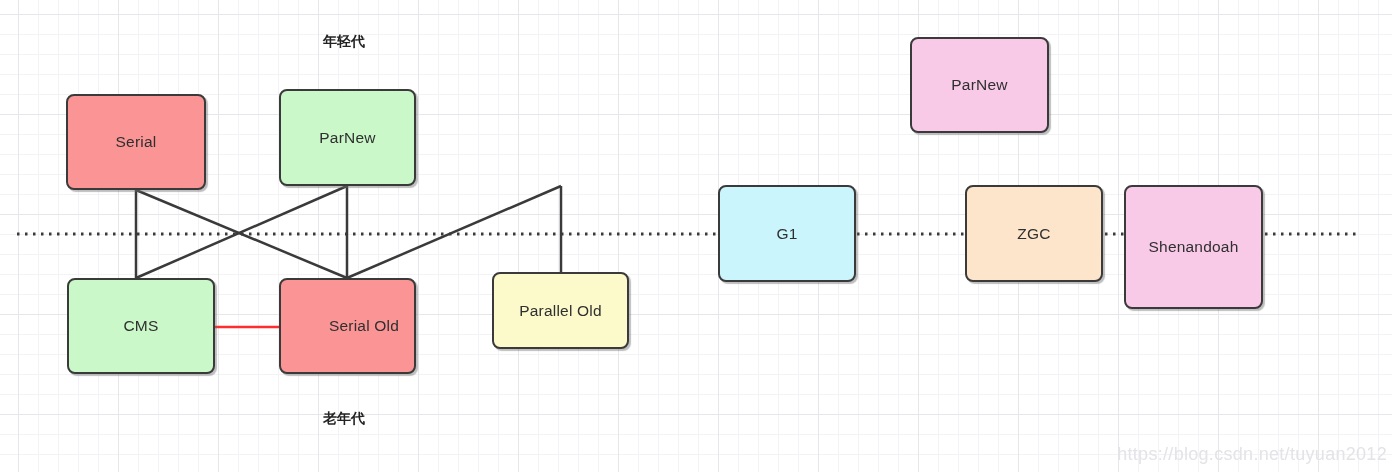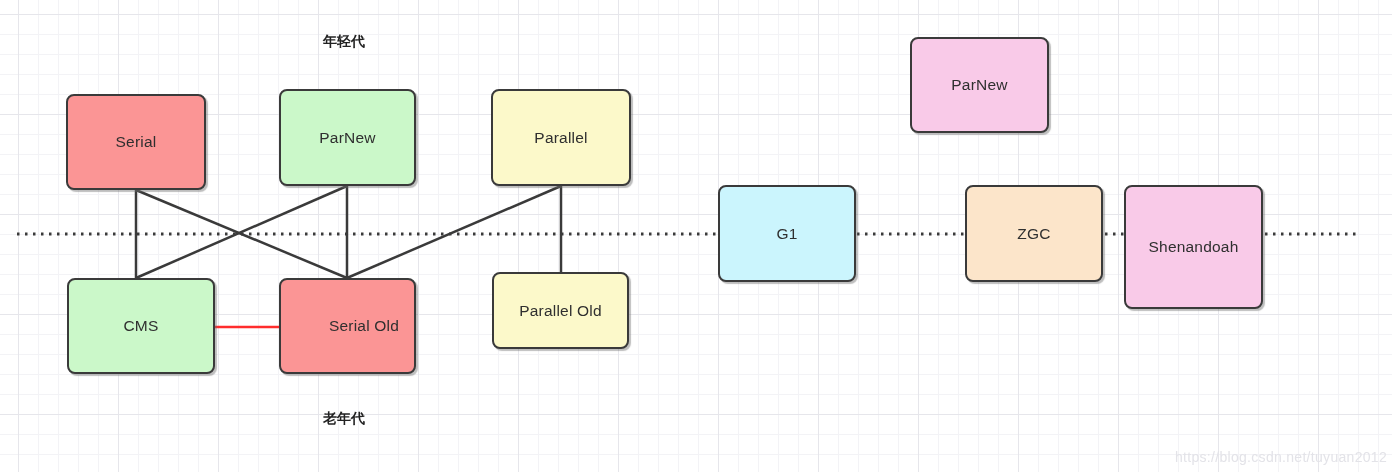--- a/index.html
+++ b/index.html
@@ -52,21 +52,21 @@
     font-weight: bold;
     color: #222222;
     white-space: nowrap;
   }
 
   .watermark {
     position: absolute;
     right: 5px;
     bottom: 7px;
     z-index: 3;
-    font-size: 14px;
+    font-size: 18px;
     color: #e3e3e8;
     letter-spacing: 0.3px;
     white-space: nowrap;
   }
 </style>
 </head>
 <body>
 
 <div class="canvas">
 
@@ -80,21 +80,20 @@
       <line x1="561" y1="186" x2="561" y2="272" stroke="#3a3a3a" stroke-width="2.5"></line>
       <line x1="204" y1="327" x2="279" y2="327" stroke="#ff2d2d" stroke-width="2.5"></line>
     </svg>
 
   <div class="gen-label" style="left:344px; top:33px;">年轻代</div>
 
   <div class="node" style="left: 66px; top: 94px; width: 140px; height: 96px; background-color: rgb(251, 149, 149);">Serial</div>
 
   <div class="node" style="left: 279px; top: 89px; width: 137px; height: 97px; background-color: rgb(203, 248, 201);">ParNew</div>
 
-  <div class="node" style="left: 491px; top: 89px; width: 140px; height: 97px; background-color: rgb(252, 249, 202);">Parallel</div>
 
   <div class="node" style="left: 67px; top: 278px; width: 148px; height: 96px; background-color: rgb(203, 248, 201);">CMS</div>
 
   <div class="node" style="left: 279px; top: 278px; width: 137px; height: 96px; background-color: rgb(251, 149, 149); padding-left: 33px;">Serial Old</div>
 
   <div class="node" style="left: 492px; top: 272px; width: 137px; height: 77px; background-color: rgb(252, 249, 202);">Parallel Old</div>
 
   <div class="node" style="left: 718px; top: 185px; width: 138px; height: 97px; background-color: rgb(203, 245, 253);">G1</div>
 
   <div class="node" style="left: 921px; top: 185px; width: 138px; height: 97px; background-color: rgb(252, 229, 202); margin-left: 44px;">ZGC</div>

